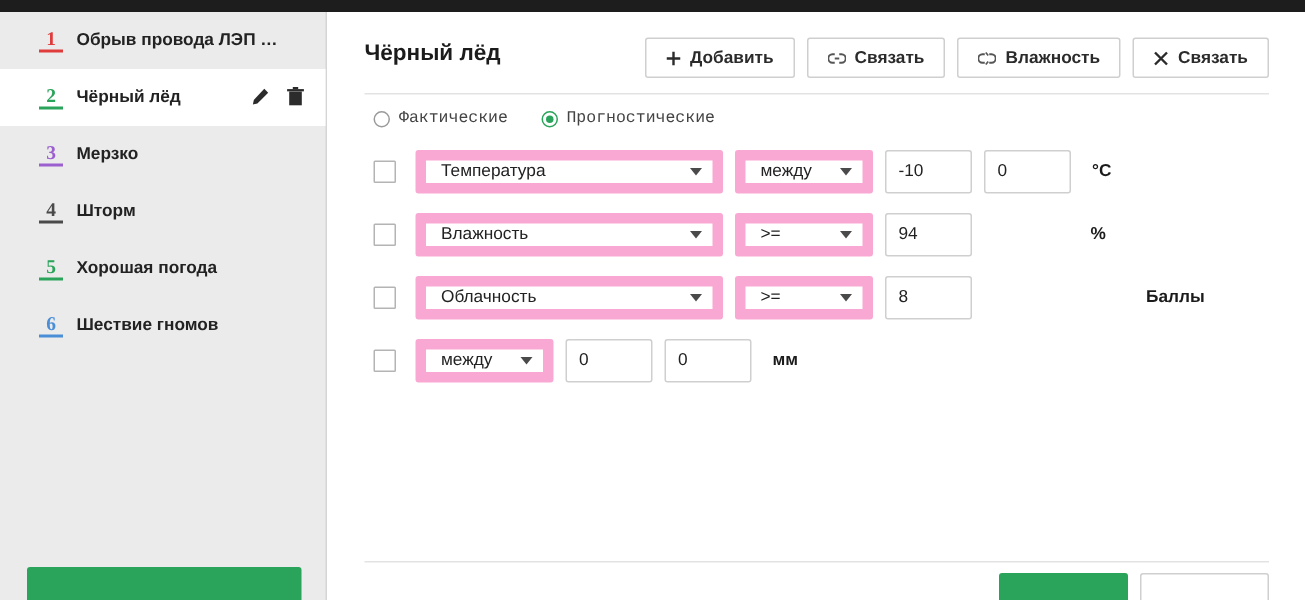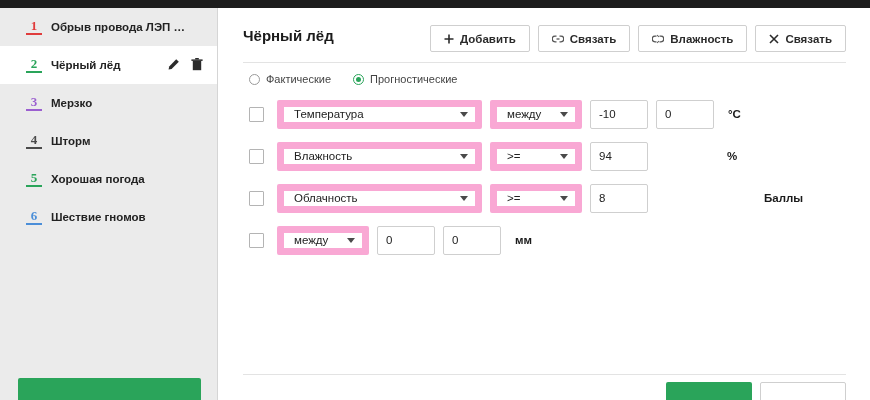--- a/index.html
+++ b/index.html
@@ -124,20 +124,21 @@
   .divider {
     height: 1px;
     background: #e3e3e3;
     margin: 0 24px;
   }
   .radio-row {
     display: flex;
     align-items: flex-end;
     gap: 22px;
     padding: 10px 24px 6px 30px;
+    font-family: Liberation Mono, monospace;
   }
   .radio-opt {
     display: flex;
     align-items: center;
     gap: 6px;
     font-size: 11px;
     color: #444;
     cursor: pointer;
   }
   .radio-dot {

